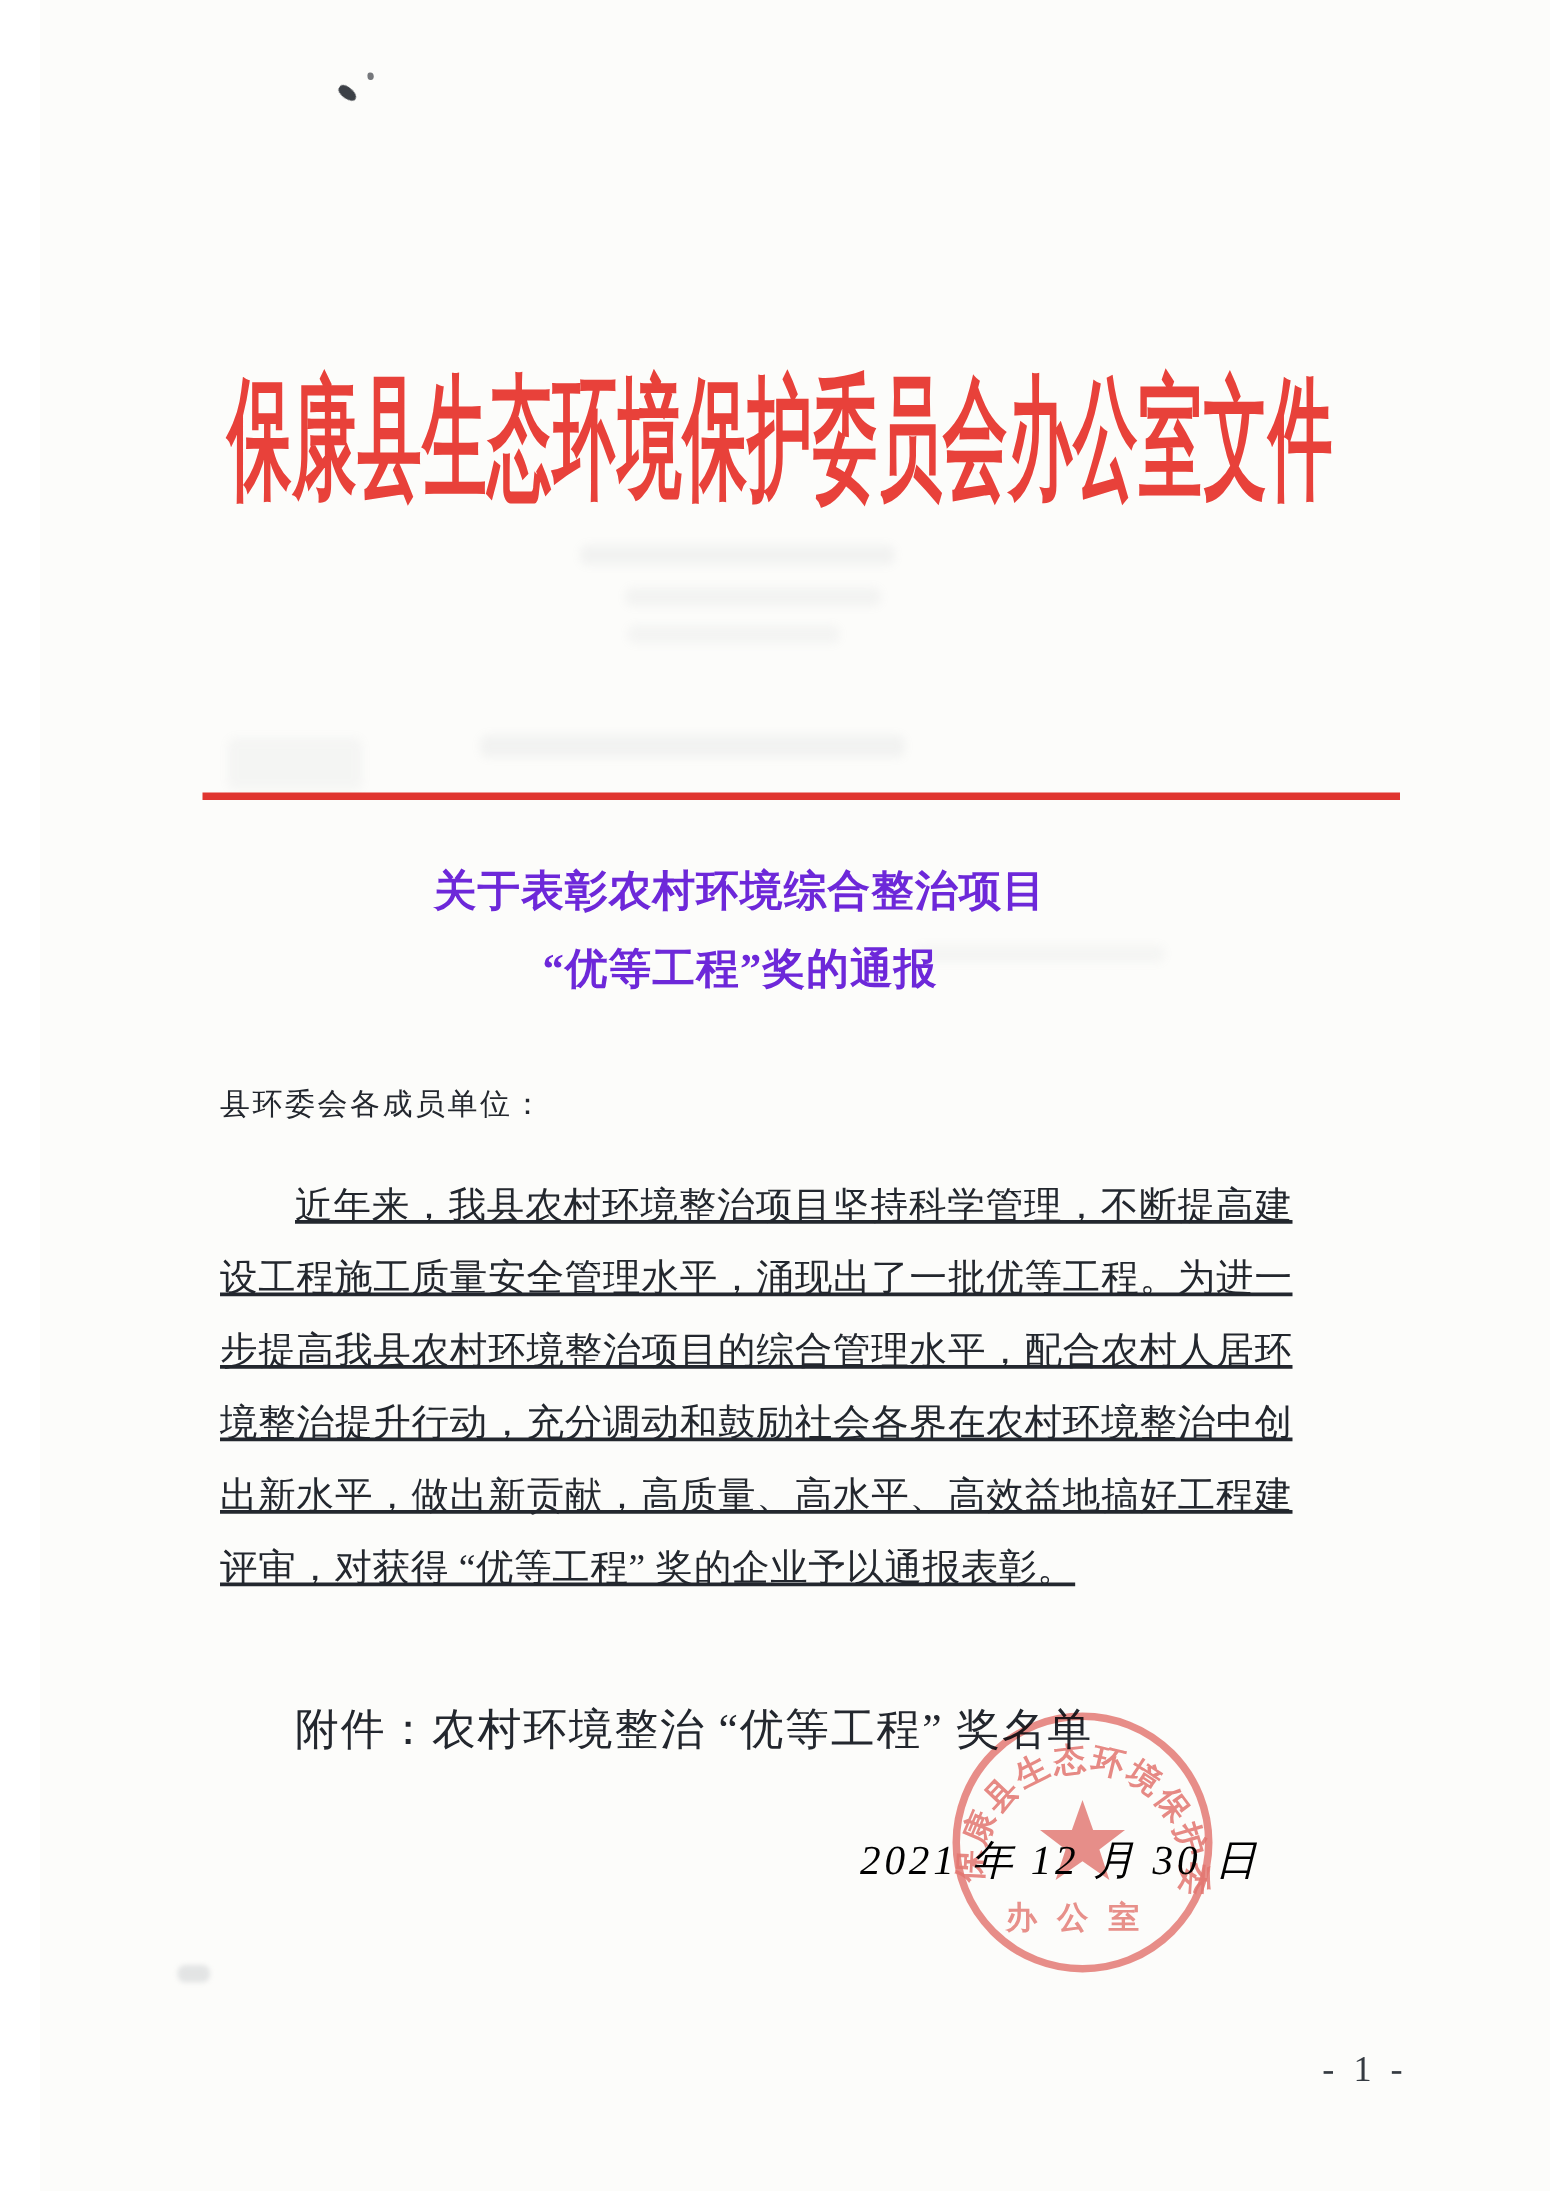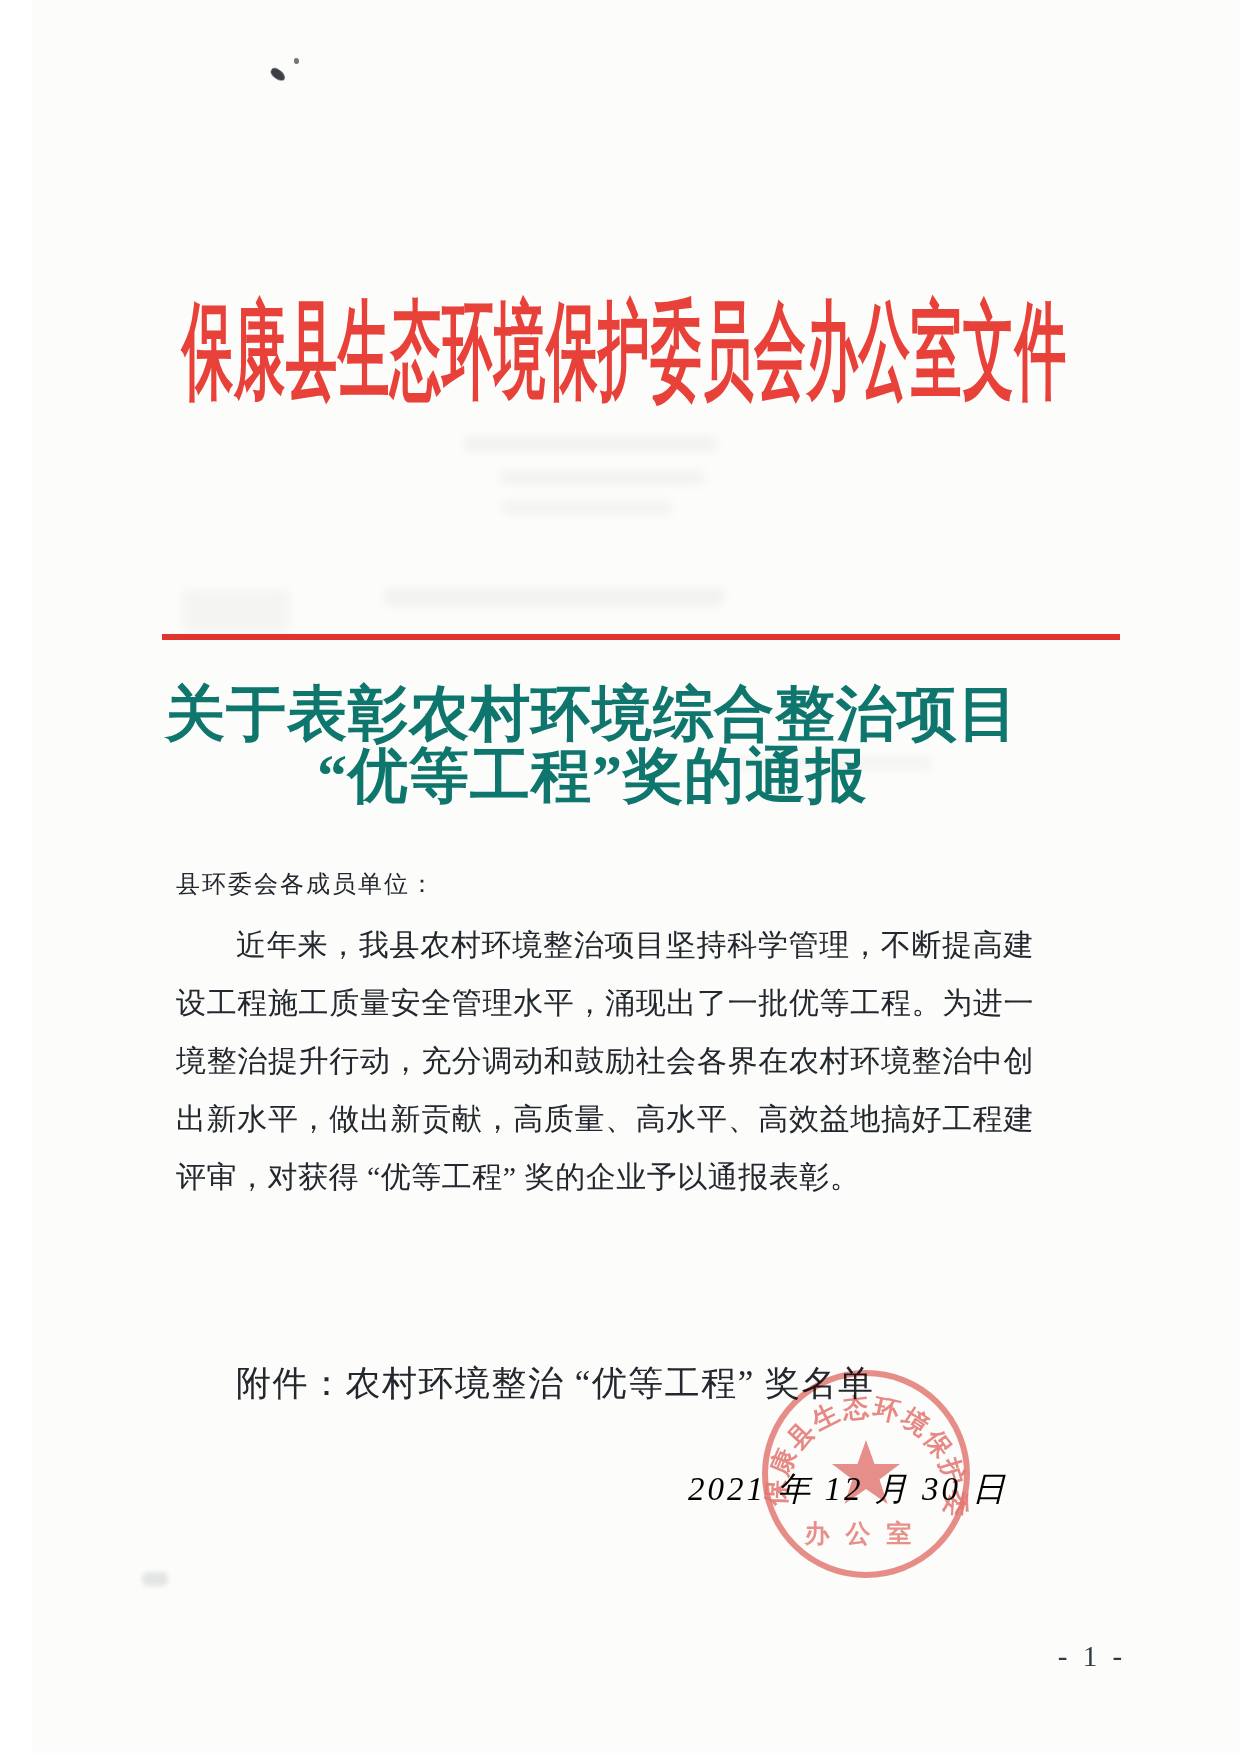--- a/index.html
+++ b/index.html
@@ -22,31 +22,31 @@
     letter-spacing:2px;
   }
   .red-rule{
     position:absolute;left:130px;top:634px;width:958px;height:6px;
   }
   
   .doc-title{
     position:absolute;left:0;top:683px;width:1120px;
     text-align:center;
     font-weight:bold;
-    font-size:60px;line-height:62px;
-    color:#0f766e;
+    font-size:34px;line-height:62px;
+    color:#6d28d9;
     letter-spacing:1px;
   }
   .salutation{
     position:absolute;left:144px;top:862px;
     font-size:24px;line-height:44px;
     letter-spacing:2px;
   }
   .body-block{
-    position:absolute;left:144px;top:916px;width:858px;
+    position:absolute;left:144px;top:936px;width:858px;text-decoration:underline;
   }
   .body-line{
     font-size:30px;line-height:58px;height:58px;
     letter-spacing:0.5px;
     text-align:justify;text-align-last:justify;
     word-break:break-all;
     white-space:normal;
   }
   .body-line.first{text-indent:2em;}
   .body-line.last{text-align:center;text-align-last:left;}
@@ -108,20 +108,21 @@
   <div class="doc-title">
     <div>关于表彰农村环境综合整治项目</div>
     <div>“优等工程”奖的通报</div>
   </div>
 
   <div class="salutation">县环委会各成员单位：</div>
 
   <div class="body-block">
       <div class="body-line first">近年来，我县农村环境整治项目坚持科学管理，不断提高建</div>
       <div class="body-line">设工程施工质量安全管理水平，涌现出了一批优等工程。为进一</div>
+      <div class="body-line">步提高我县农村环境整治项目的综合管理水平，配合农村人居环</div>
       <div class="body-line">境整治提升行动，充分调动和鼓励社会各界在农村环境整治中创</div>
       <div class="body-line">出新水平，做出新贡献，高质量、高水平、高效益地搞好工程建</div>
       <div class="body-line last">评审，对获得 “优等工程” 奖的企业予以通报表彰。</div>
     </div>
 
   <div class="attachment">附件：农村环境整治 “优等工程” 奖名单</div>
 
   <div class="doc-date">2021 年 12 月 30 日</div>
 
   <svg class="seal" viewBox="0 0 228 228">

